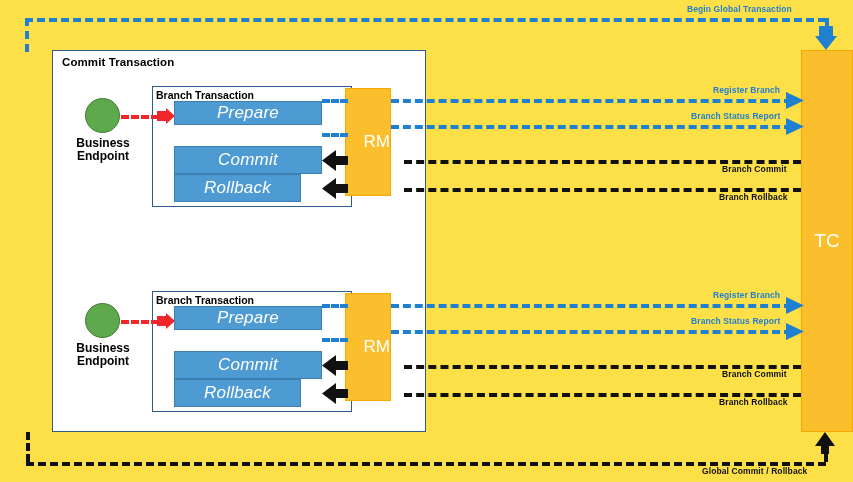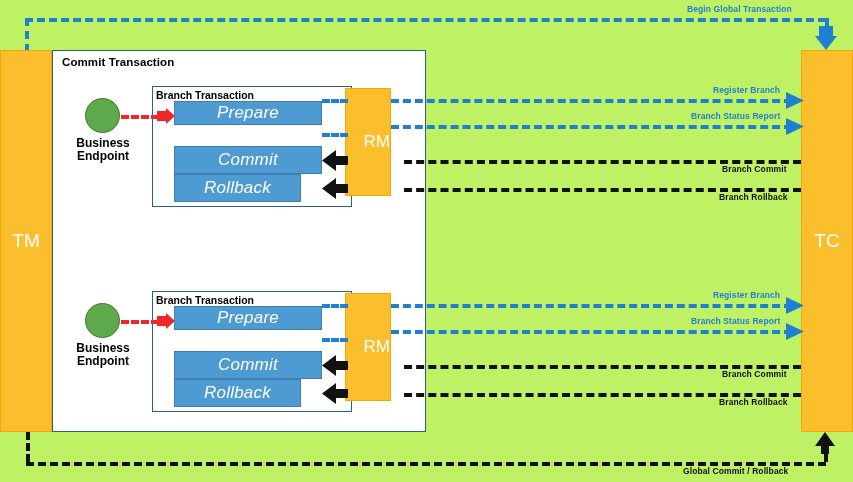--- a/index.html
+++ b/index.html
@@ -1,19 +1,19 @@
 <!DOCTYPE html>
 <html><head>
 <meta charset="utf-8">
 <style>
   html,body{margin:0;padding:0;background:#fff;}
   #stage{
     position:relative;
     width:853px;height:482px;
-    background:#bef264;
+    background:#fde047;
     font-family:"Liberation Sans", sans-serif;
     overflow:hidden;
   }
   .bar{
     position:absolute;
     background:#FBBF2D;
     border:1px solid #F2A900;
     box-sizing:border-box;
     color:#ffffff;
     font-size:19px;
@@ -120,23 +120,20 @@
 <div id="stage">
 
   <div class="dash-v" style="left:25px;top:18px;height:34px;"></div>
   <div class="dash-h" style="left:25px;top:18px;width:801px;"></div>
   <div class="dash-v" style="left:825px;top:18px;height:14px;"></div>
   <svg class="arrow" style="left:815px;top:26px;" width="22" height="24" viewBox="0 0 22 24">
     <polygon points="4,0 18,0 18,10 22,10 11,24 0,10 4,10" fill="#1F7FD0"></polygon>
   </svg>
   <div class="lbl lbl-blue" style="left:687px;top:4px;">Begin Global Transaction</div>
 
-  <div class="bar" id="tm-bar">
-    <span>TM</span>
-  </div>
 
   <div class="bar" id="tc-bar">
     <span>TC</span>
   </div>
 
   <div class="outerbox" id="global-box"></div>
   <div class="box-title" id="global-title">Commit Transaction</div>
 
   <div class="branch-box" id="branch-box-1"></div>
   <div class="branch-title" id="branch-title-1">Branch Transaction</div>
@@ -246,15 +243,15 @@
     <polygon points="0,10.5 14,0 14,6 26,6 26,15 14,15 14,21" fill="#111111"></polygon>
   </svg>
   <div class="lbl lbl-black" style="left:719px;top:397px;">Branch Rollback</div>
 
   <div class="dash-v-k" style="left:26px;top:432px;height:30px;"></div>
   <div class="dash-h-k" style="left:26px;top:462px;width:800px;"></div>
   <div class="dash-v-k" style="left:824px;top:448px;height:14px;"></div>
   <svg class="arrow" style="left:815px;top:432px;" width="20" height="22" viewBox="0 0 20 22">
     <polygon points="10,0 20,14 14,14 14,22 6,22 6,14 0,14" fill="#111111"></polygon>
   </svg>
-  <div class="lbl lbl-black" style="left:683px;top:466px;">Global Commit / Rollback</div>
+  <div class="lbl lbl-black" style="left:702px;top:466px;">Global Commit / Rollback</div>
 
 </div>
 
 </body></html>

